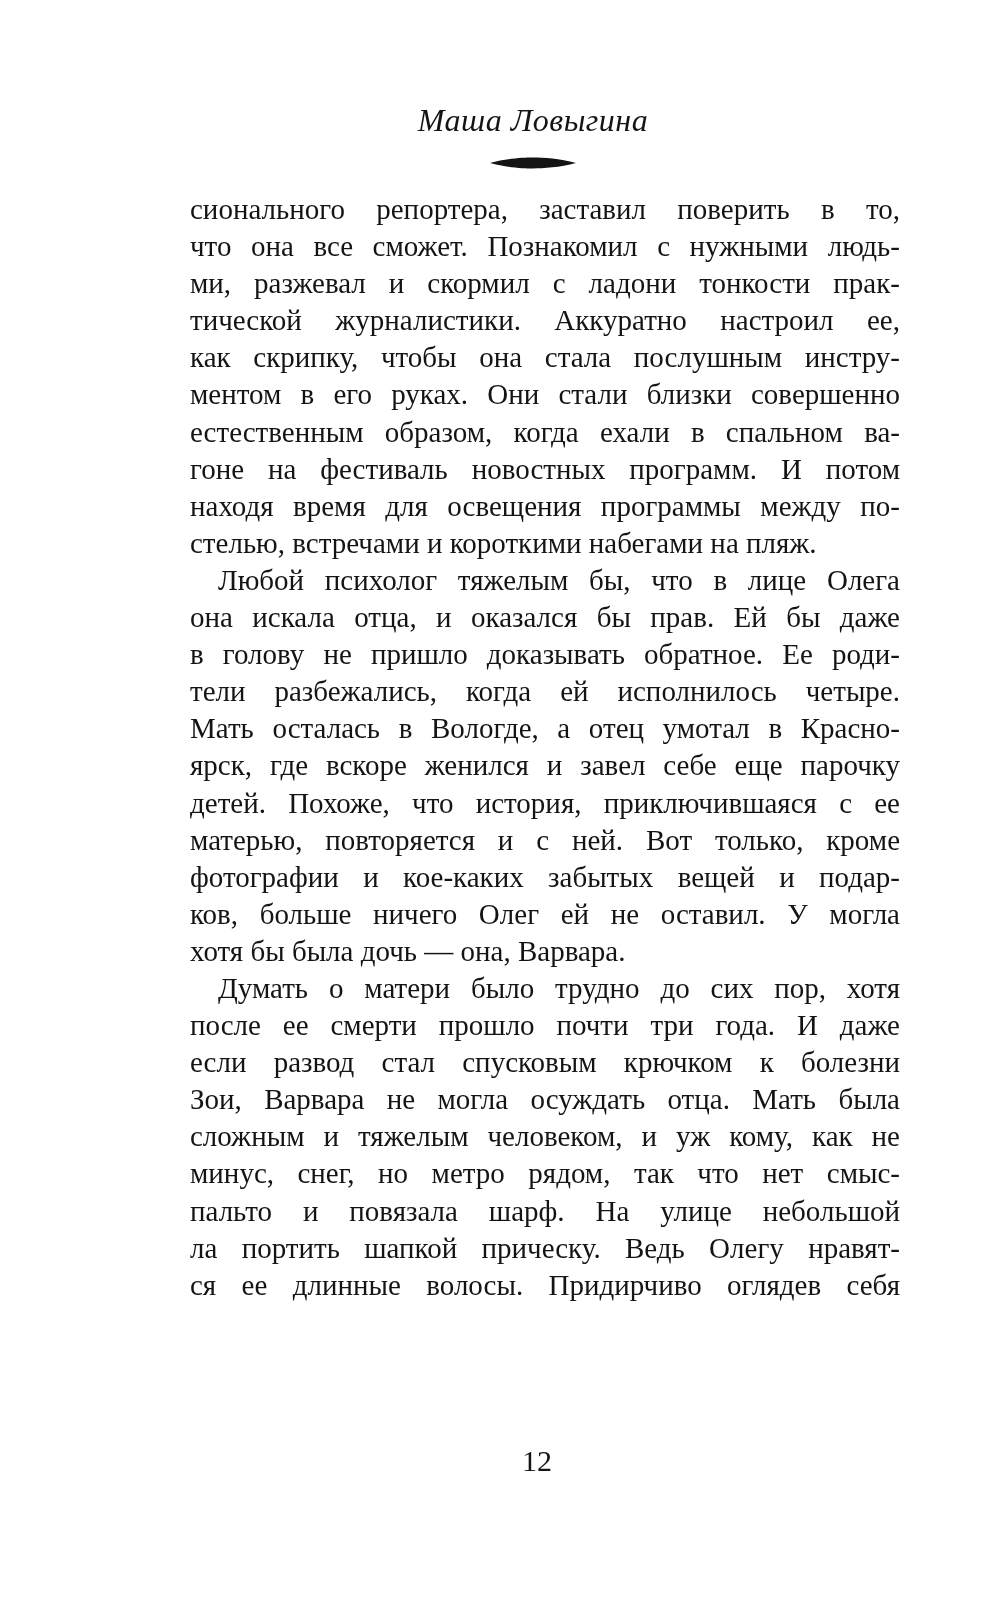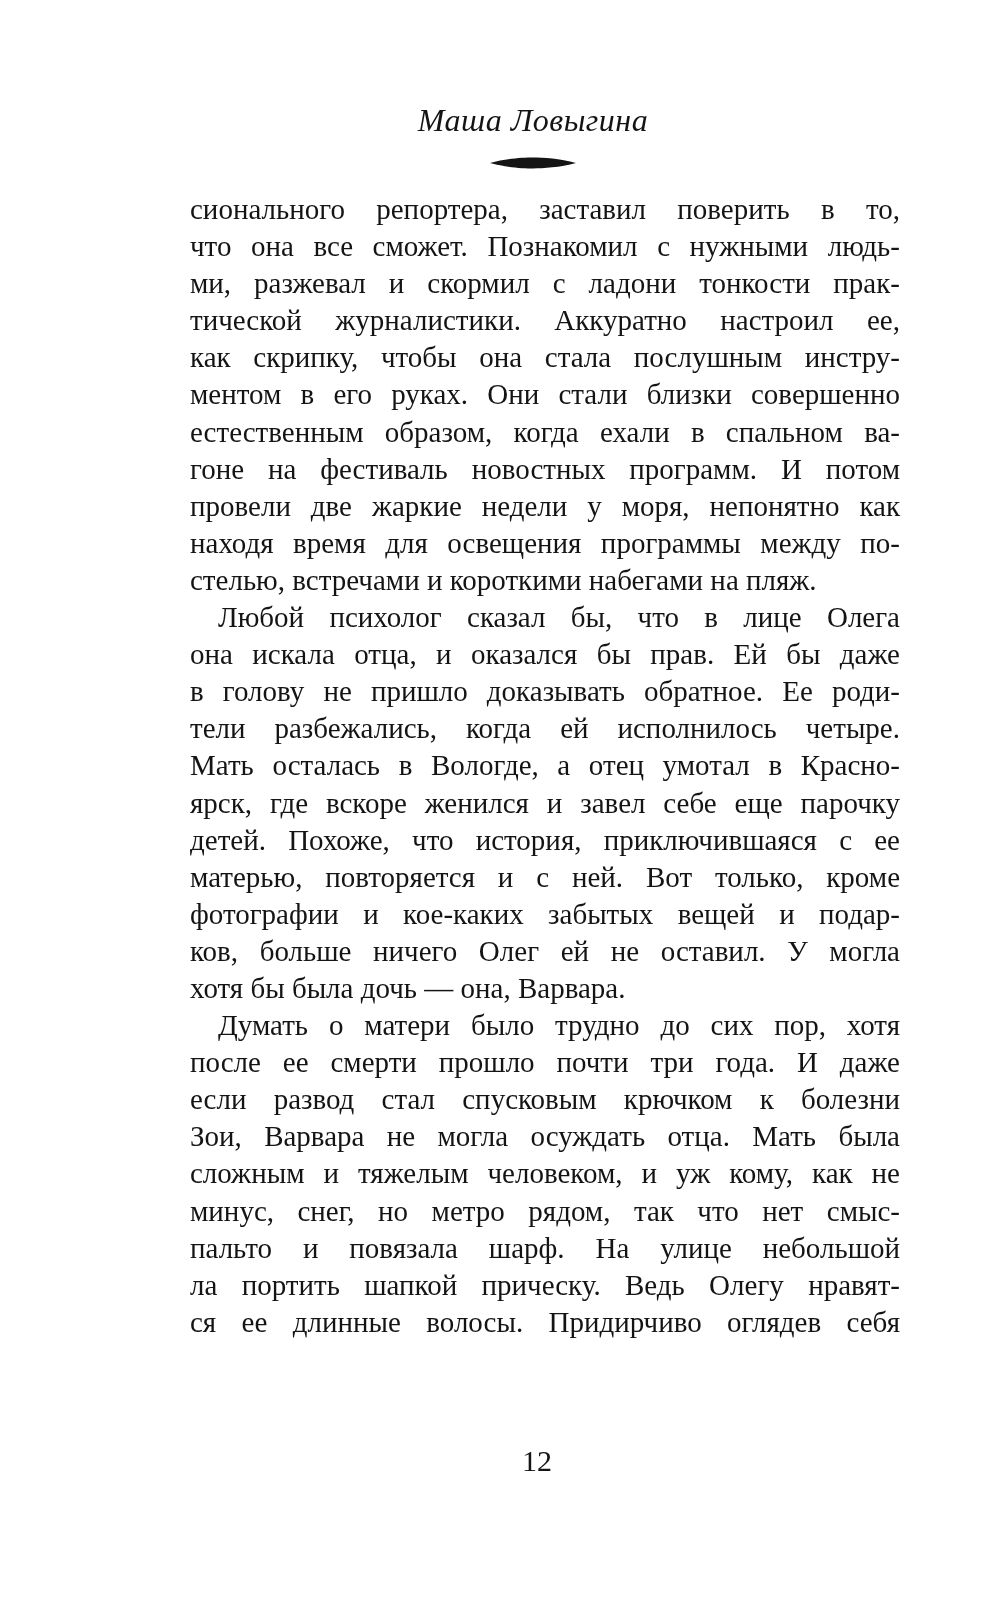--- a/index.html
+++ b/index.html
@@ -85,24 +85,23 @@
 
   <div class="body-text">
       <div class="line">сионального репортера, заставил поверить в то,</div>
       <div class="line">что она все сможет. Познакомил с нужными людь-</div>
       <div class="line">ми, разжевал и скормил с ладони тонкости прак-</div>
       <div class="line">тической журналистики. Аккуратно настроил ее,</div>
       <div class="line">как скрипку, чтобы она стала послушным инстру-</div>
       <div class="line">ментом в его руках. Они стали близки совершенно</div>
       <div class="line">естественным образом, когда ехали в спальном ва-</div>
       <div class="line">гоне на фестиваль новостных программ. И потом</div>
-      <div class="line">провели две жаркие недели у моря, непонятно как</div>
       <div class="line">находя время для освещения программы между по-</div>
       <div class="line no-stretch">стелью, встречами и короткими набегами на пляж.</div>
-      <div class="line indent">Любой психолог сказал бы, что в лице Олега</div>
+      <div class="line indent">Любой психолог тяжелым бы, что в лице Олега</div>
       <div class="line">она искала отца, и оказался бы прав. Ей бы даже</div>
       <div class="line">в голову не пришло доказывать обратное. Ее роди-</div>
       <div class="line">тели разбежались, когда ей исполнилось четыре.</div>
       <div class="line">Мать осталась в Вологде, а отец умотал в Красно-</div>
       <div class="line">ярск, где вскоре женился и завел себе еще парочку</div>
       <div class="line">детей. Похоже, что история, приключившаяся с ее</div>
       <div class="line">матерью, повторяется и с ней. Вот только, кроме</div>
       <div class="line">фотографии и кое-каких забытых вещей и подар-</div>
       <div class="line">ков, больше ничего Олег ей не оставил. У могла</div>
       <div class="line no-stretch">хотя бы была дочь — она, Варвара.</div>

